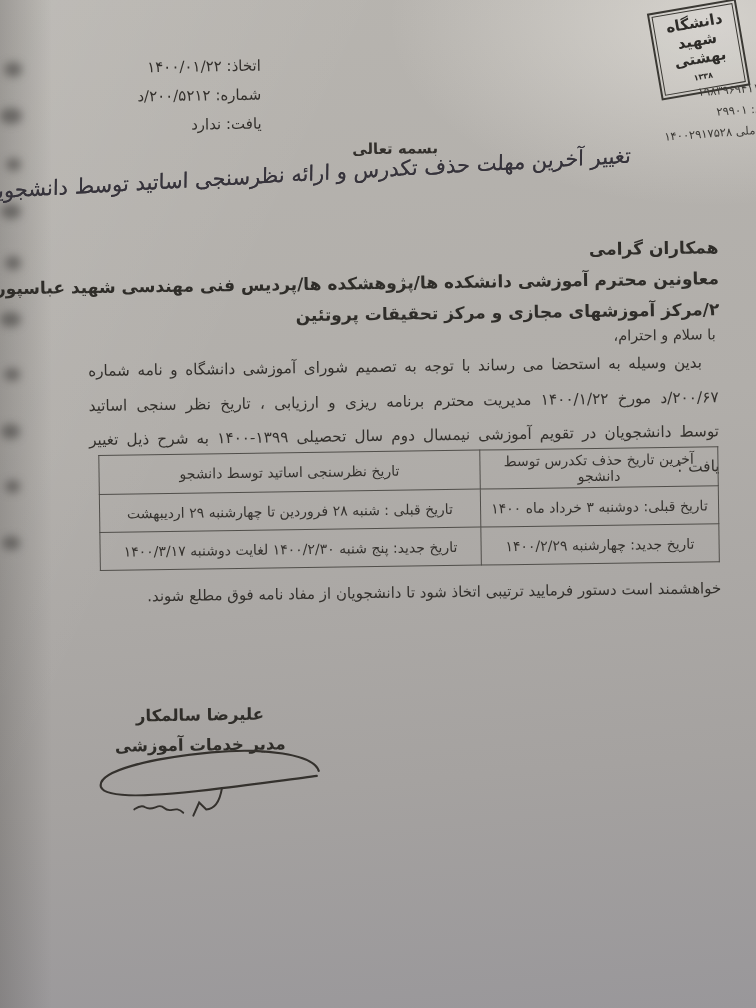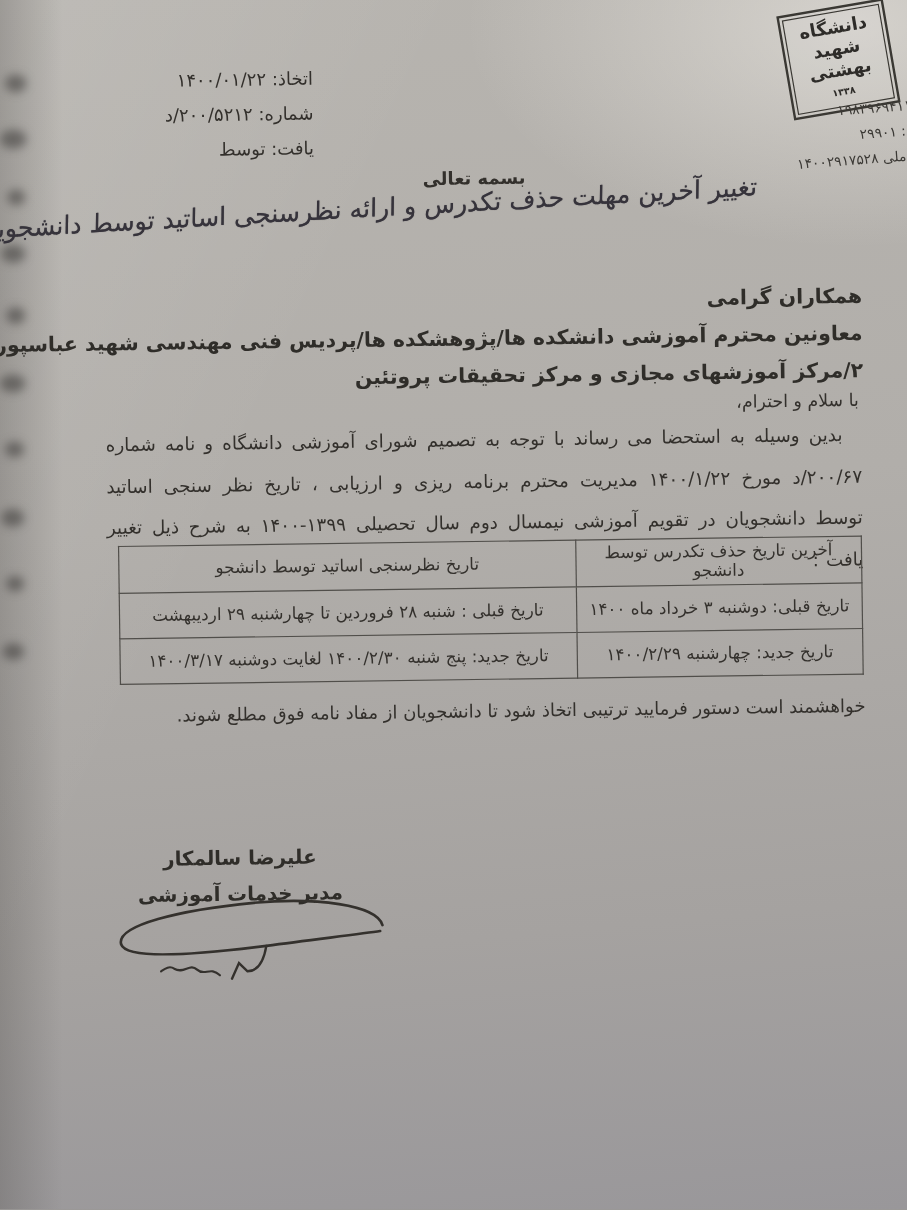--- a/index.html
+++ b/index.html
@@ -95,21 +95,21 @@
       <div>
         <span>اتخاذ:</span>
         <span>۱۴۰۰/۰۱/۲۲</span>
       </div>
       <div>
         <span>شماره:</span>
         <span>۲۰۰/۵۲۱۲/د</span>
       </div>
       <div>
         <span>یافت:</span>
-        <span>توسط</span>
+        <span>ندارد</span>
       </div>
     </div>
 
     <div class="logo">
       <div class="inner">
         <span>دانشگاه</span>
         <span>شهید</span>
         <span>بهشتی</span>
         <span class="year">۱۳۳۸</span>
       </div>

